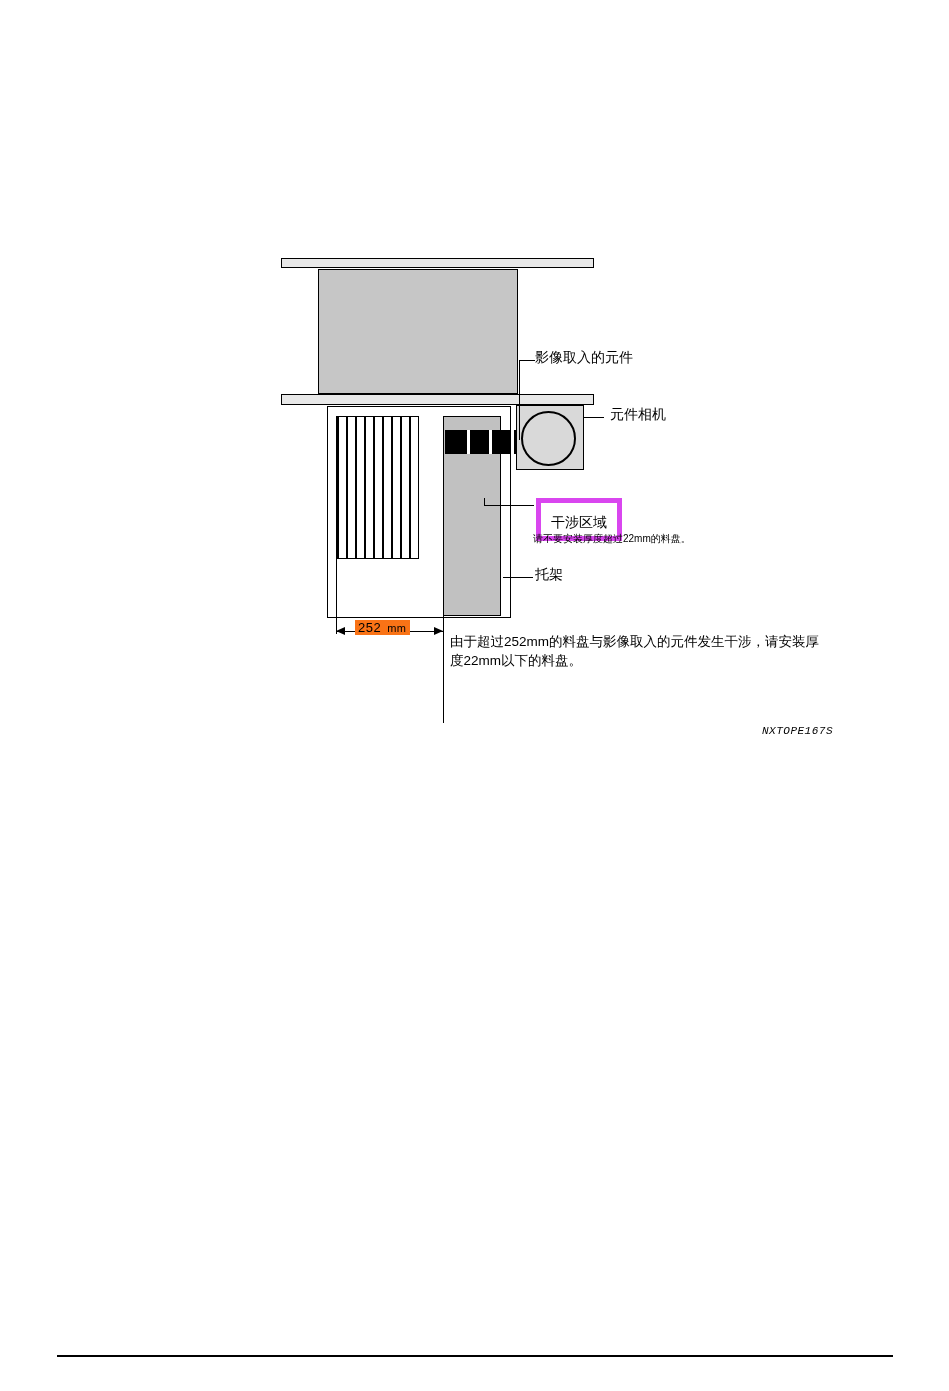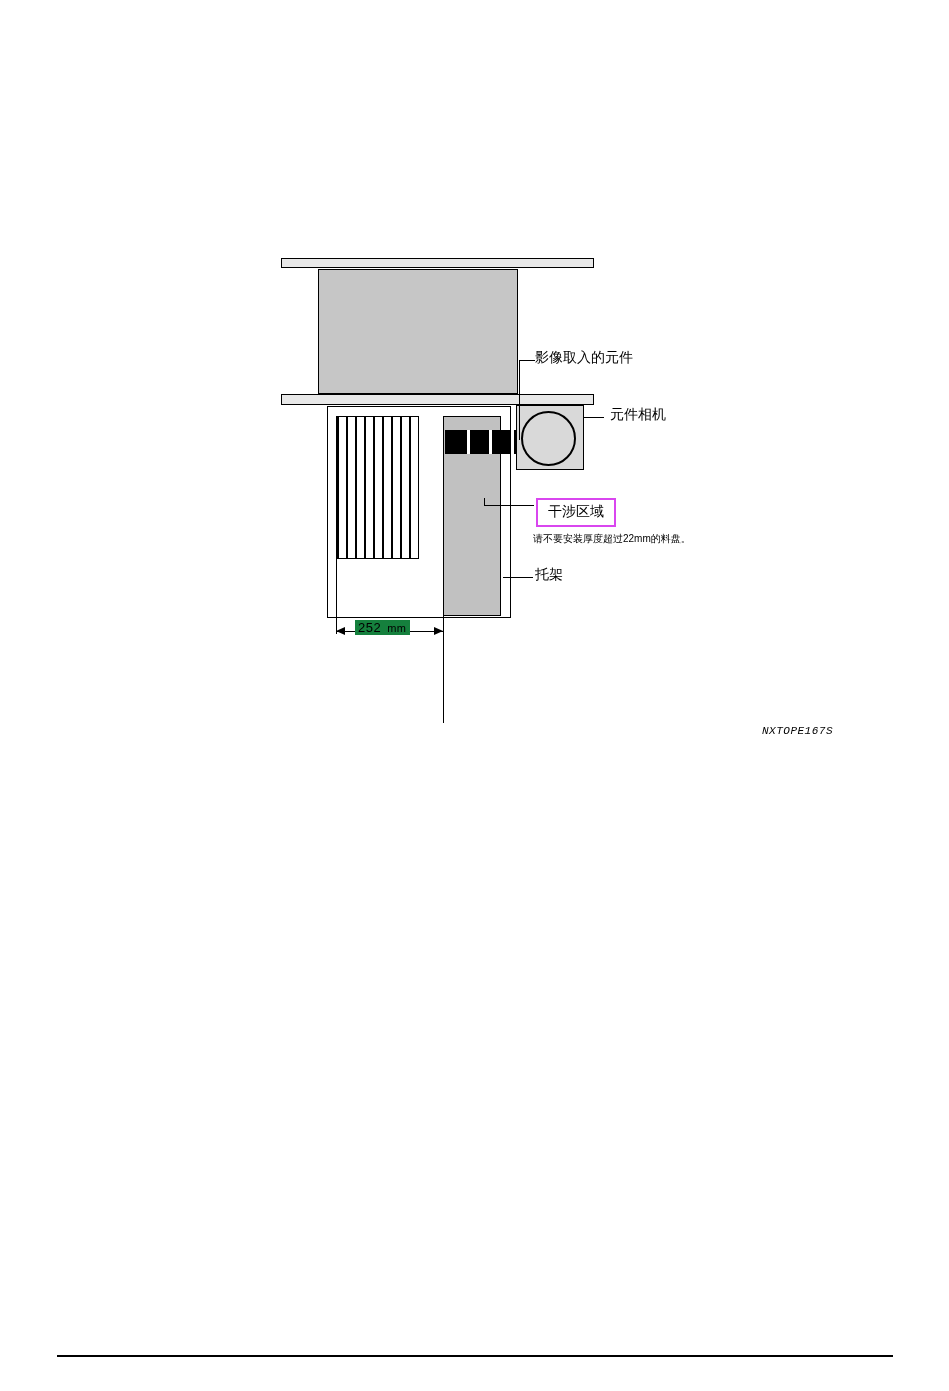--- a/index.html
+++ b/index.html
@@ -196,21 +196,21 @@
     left: 434px;
     top: 627px;
     border-left: 9px solid #000;
   }
   .dim-text {
     position: absolute;
     left: 355px;
     top: 620px;
     font-size: 13px;
     letter-spacing: 0.5px;
-    background: #15803d;
+    background: #f97316;
     padding: 0 3px;
   }
   .dim-text .unit { font-size: 11px; }
 
   
   .note-divider {
     position: absolute;
     left: 443px;
     top: 618px;
     width: 1px;
@@ -234,22 +234,22 @@
   }
   .label-carrier {
     left: 535px;
     top: 566px;
   }
 
   .boxed-label {
     position: absolute;
     left: 536px;
     top: 498px;
-    border: 2px solid #d946ef;
-    padding: 3px 10px 4px 10px;
+    border: 5px solid #d946ef;
+    padding: 11px 10px 4px 10px;
     font-size: 14px;
     background: #ffffff;
     white-space: nowrap;
   }
 
   .note-thickness {
     position: absolute;
     left: 533px;
     top: 532px;
     font-size: 10px;
@@ -343,18 +343,19 @@
     <div class="label label-component">影像取入的元件</div>
 
     <div class="label label-camera">元件相机</div>
 
     <div class="boxed-label">干涉区域</div>
 
     <div class="note-thickness">请不要安装厚度超过22mm的料盘。</div>
 
     <div class="label label-carrier">托架</div>
 
+    <div class="note-block note-block-1">由于超过252mm的料盘与影像取入的元件发生干涉，请安装厚度22mm以下的料盘。</div>
 
     <div class="fig-code">NXTOPE167S</div>
   </div>
 
   <div class="bottom-rule"></div>
 </div>
 
 </body></html>

